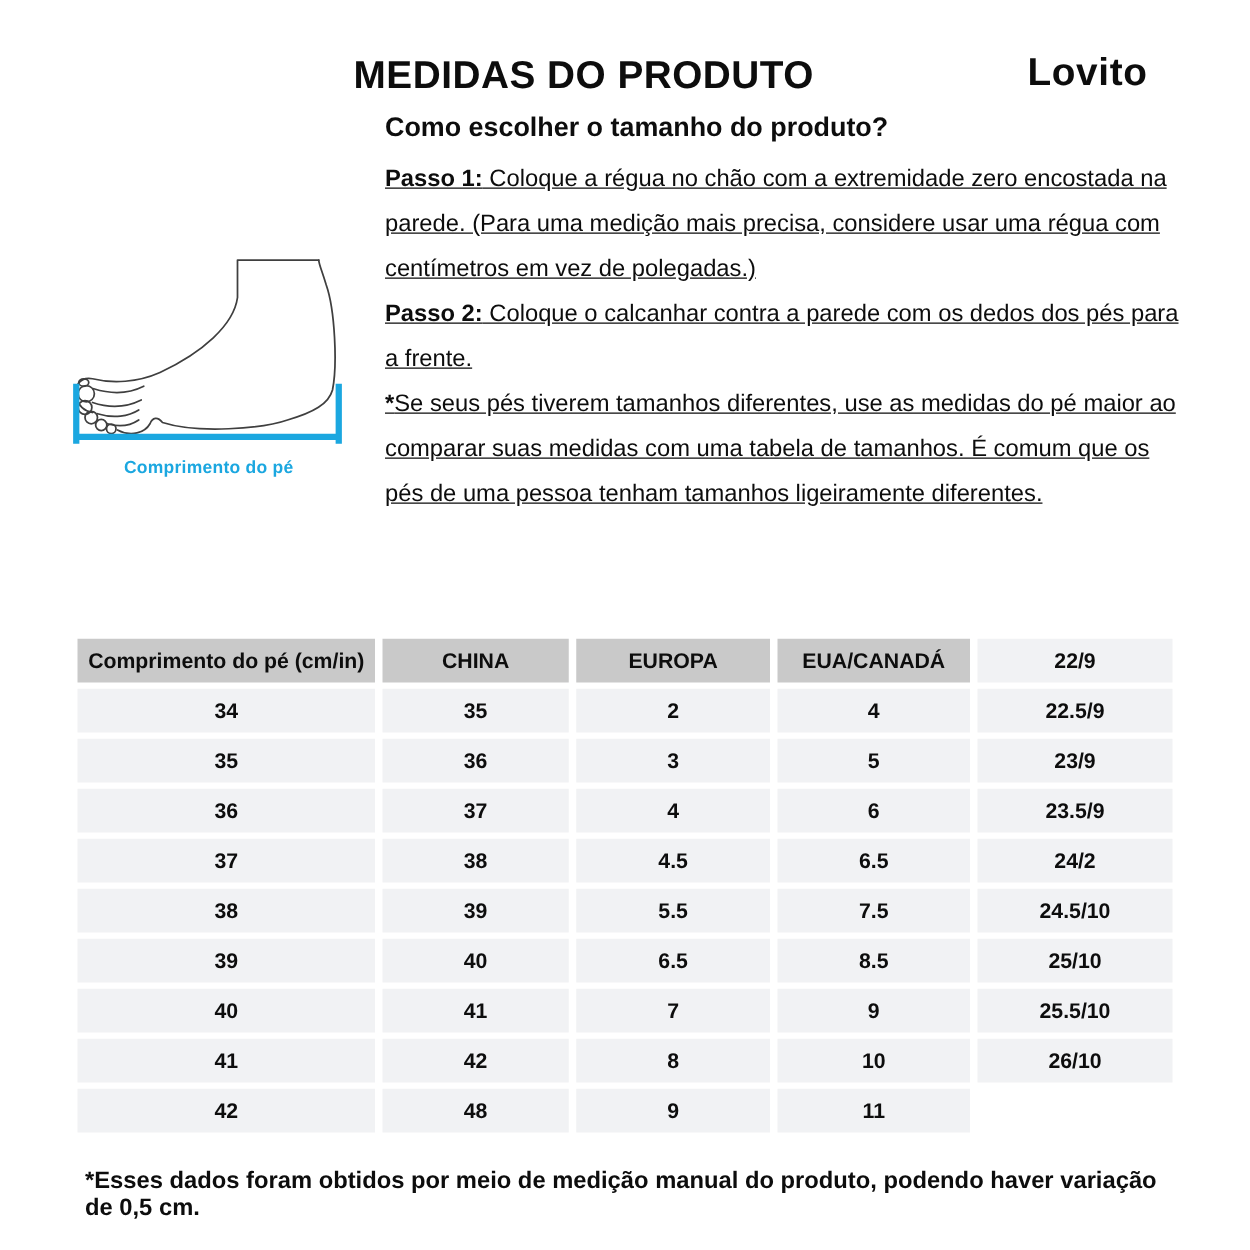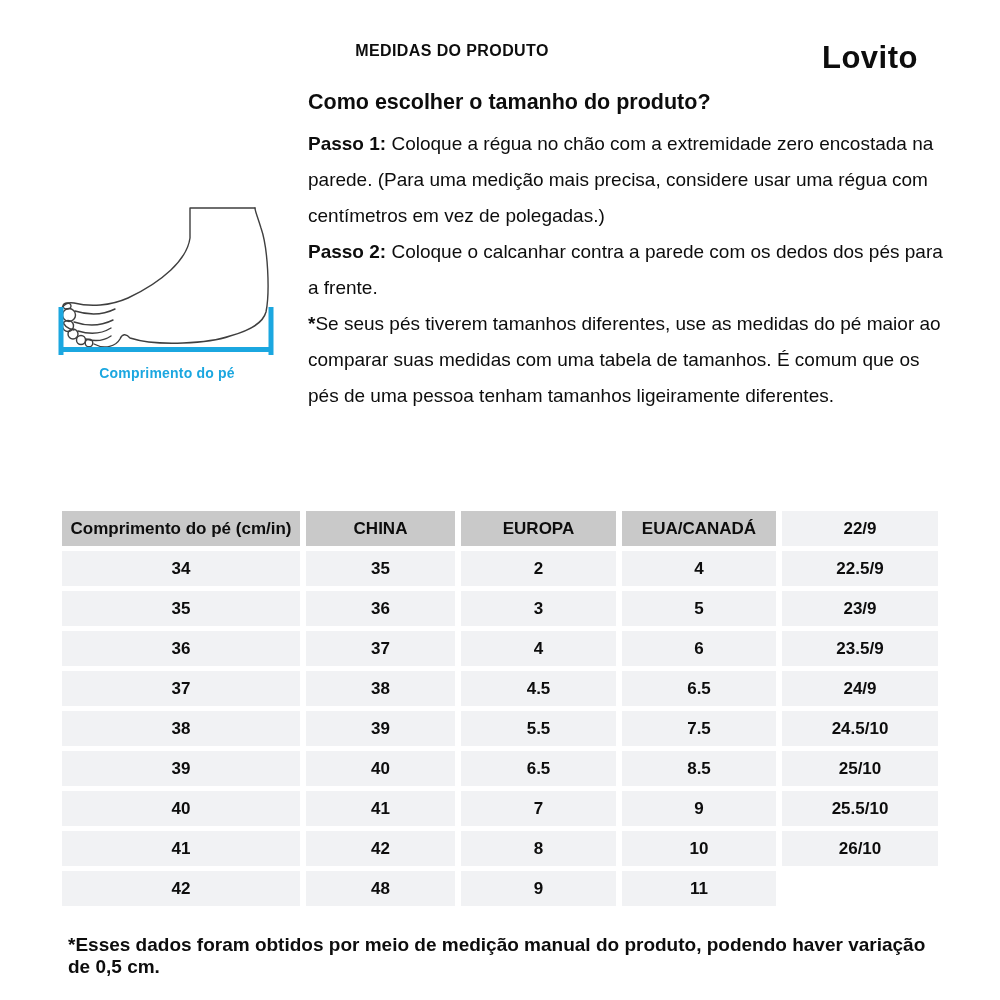--- a/index.html
+++ b/index.html
@@ -7,30 +7,30 @@
     --th-bg:#c9c9c9;
     --td-bg:#f1f2f4;
     --ink:#0d0d0d;
   }
   html,body{margin:0;padding:0;background:#fff;}
   .page{
     position:relative;width:1000px;height:1000px;background:#fff;overflow:hidden;
     font-family:"Liberation Sans",sans-serif;color:var(--ink);
   }
   .title{
-    position:absolute;top:42px;left:0;width:904px;text-align:center;
-    font-size:16px;font-weight:800;letter-spacing:.4px;
+    position:absolute;top:42px;left:15px;width:904px;text-align:center;
+    font-size:31px;font-weight:800;letter-spacing:.4px;
   }
   .brand{
     position:absolute;top:40px;right:82px;
     font-size:31px;font-weight:800;letter-spacing:.5px;
   }
   .guide{position:absolute;left:308px;top:90px;width:636px;}
   .guide-heading{font-size:21.5px;font-weight:800;margin:0 0 11px 0;}
-  .step,.note{font-size:19px;line-height:36px;font-weight:400;margin:0;}
+  .step,.note{font-size:19px;line-height:36px;font-weight:400;margin:0;text-decoration:underline;}
   .step b,.note b{font-weight:800;}
   .diagram{position:absolute;left:58px;top:198px;width:218px;}
   .diagram svg{display:block;}
   .diagram-label{
     text-align:center;color:var(--accent);font-weight:700;font-size:14px;
     margin-top:1px;letter-spacing:.2px;
   }
   .size-table{
     position:absolute;left:62px;top:511px;width:876px;
     display:grid;grid-template-columns:238fr 149fr 155fr 154fr 156fr;
@@ -110,21 +110,21 @@
       <div class="cell td">23/9</div>
       <div class="cell td">36</div>
       <div class="cell td">37</div>
       <div class="cell td">4</div>
       <div class="cell td">6</div>
       <div class="cell td">23.5/9</div>
       <div class="cell td">37</div>
       <div class="cell td">38</div>
       <div class="cell td">4.5</div>
       <div class="cell td">6.5</div>
-      <div class="cell td">24/9</div>
+      <div class="cell td">24/2</div>
       <div class="cell td">38</div>
       <div class="cell td">39</div>
       <div class="cell td">5.5</div>
       <div class="cell td">7.5</div>
       <div class="cell td">24.5/10</div>
       <div class="cell td">39</div>
       <div class="cell td">40</div>
       <div class="cell td">6.5</div>
       <div class="cell td">8.5</div>
       <div class="cell td">25/10</div>

